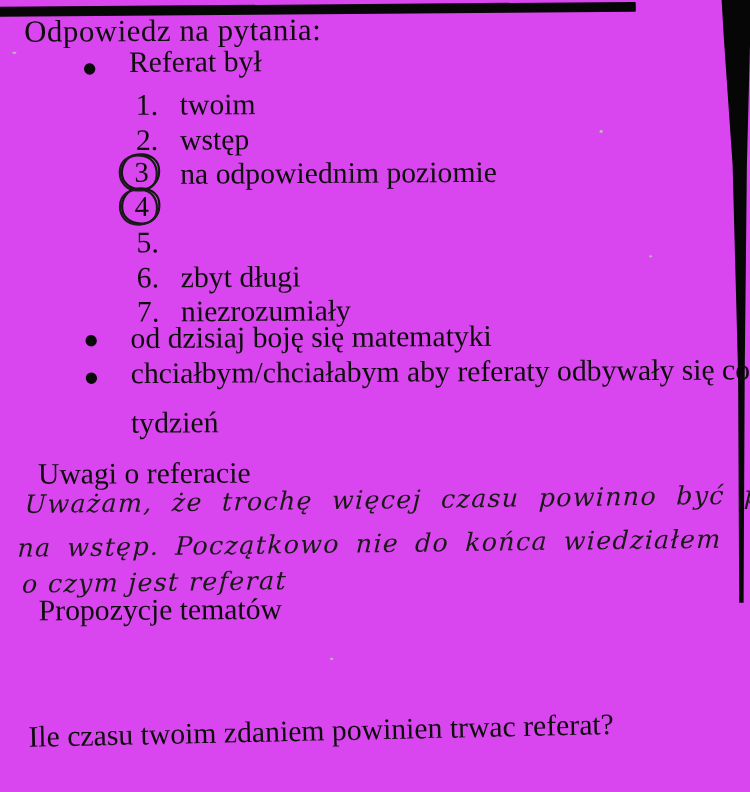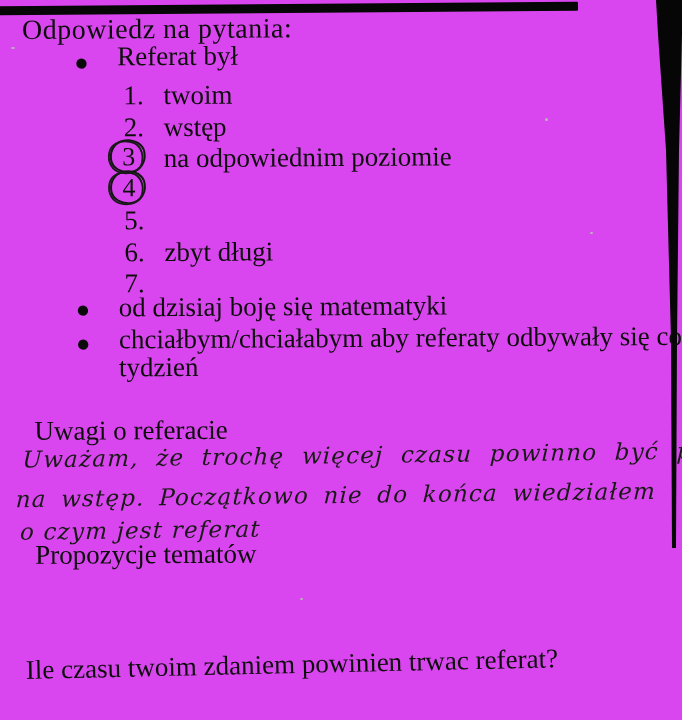--- a/index.html
+++ b/index.html
@@ -180,28 +180,29 @@
     </div>
     <div class="printed opt" style="top:204px;">
       <span class="num">5.</span>
     </div>
     <div class="printed opt" style="top:236px;">
       <span class="num">6.</span>
       <span class="txt">zbyt długi</span>
     </div>
     <div class="printed opt" style="top:267px;">
       <span class="num">7.</span>
+      <span class="txt">niezrozumiały</span>
     </div>
 
     <span class="bullet-dot" style="left:76px; top:296px;">●</span>
     <span class="printed b-label" style="left:119px; top:291px;">od dzisiaj boję się matematyki</span>
 
     <span class="bullet-dot" style="left:76px; top:330px;">●</span>
     <span class="printed b-label" style="left:119px; top:323px;">chciałbym/chciałabym aby referaty odbywały się co</span>
-    <span class="printed b-label" style="left:119px; top:351px;">tydzień</span>
+    <span class="printed b-label" style="left:119px; top:368px;">tydzień</span>
 
     <div class="printed section-label" style="left:34px; top:414px;">Uwagi o referacie</div>
 
     <div class="handwriting hw-1" style="left:22px; top:442px;">Uważam, że trochę więcej czasu powinno być pośw</div>
     <div class="handwriting hw-2" style="left:15px; top:482px;">na wstęp. Początkowo nie do końca wiedziałem</div>
     <div class="handwriting" style="left:19px; top:516px;">o czym jest referat</div>
 
     <div class="printed section-label" style="left:34px; top:538px;">Propozycje tematów</div>
 
     <div class="printed final-question">Ile czasu twoim zdaniem powinien trwac referat?</div>

